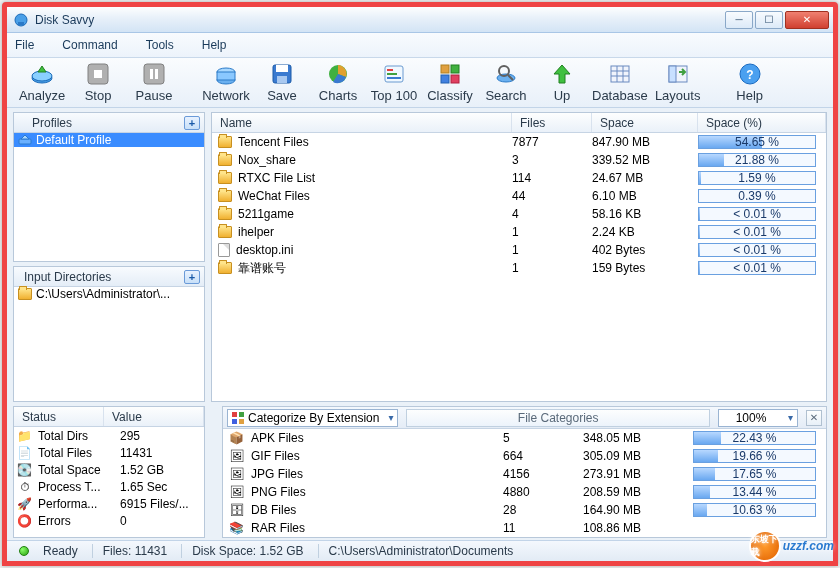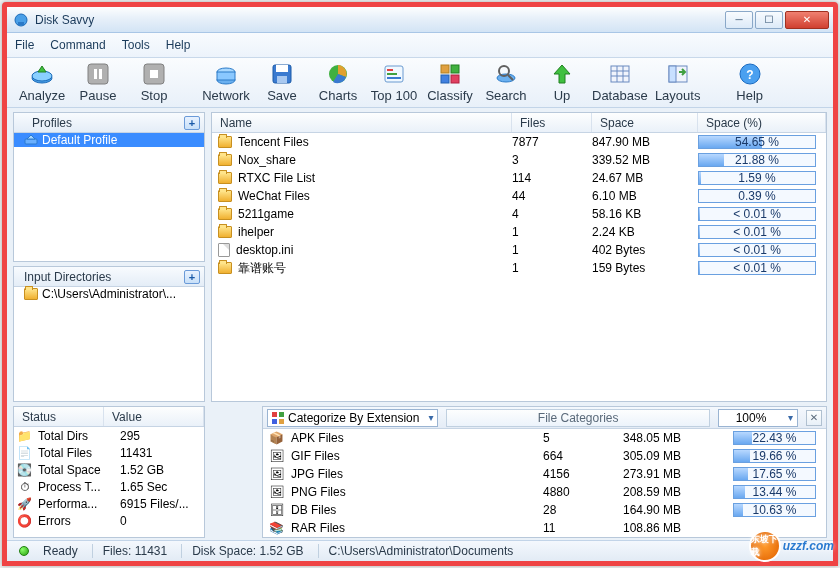--- a/index.html
+++ b/index.html
@@ -4,34 +4,34 @@
 <style>
 * { box-sizing: border-box; margin: 0; padding: 0; font-family: "Microsoft YaHei", Tahoma, sans-serif; font-size: 12px; }
 body { background: #f0f0f0; width: 840px; height: 568px; overflow: hidden; }
 .window { width: 836px; height: 564px; margin: 2px; background: #fff; border: 5px solid #ef4444; border-radius: 4px 4px 0 0; box-shadow: 0 0 4px rgba(0,0,0,.3); display: flex; flex-direction: column; }
 .titlebar { height: 28px; background: linear-gradient(#fdfefe,#e7f0f9 45%,#d3e4f5); border-bottom: 1px solid #a9c6e6; display: flex; align-items: center; padding: 0 4px 0 6px; border-radius: 4px 4px 0 0; }
 .titlebar .appicon { width:16px; height:16px; margin-right:6px; }
 .titlebar .title { flex:1; color:#1a3a5a; }
 .winbtns { display:flex; gap:2px; }
 .winbtn { width:28px; height:18px; border:1px solid #8aa8c8; border-radius:2px; background:linear-gradient(#f8fbfe,#dceaf8); display:flex; align-items:center; justify-content:center; font-size:10px; color:#2a4a6a; }
 .winbtn.close { background:linear-gradient(#f08070,#d04030); color:#fff; border-color:#a03020; width:44px; }
-.menubar { height:24px; background:linear-gradient(#f8fbfe,#ecf3fb); border-bottom:1px solid #c8d8ea; display:flex; align-items:center; padding:12px 8px; gap:16px; color:#1a3a5a; }
+.menubar { height:24px; background:linear-gradient(#f8fbfe,#ecf3fb); border-bottom:1px solid #c8d8ea; display:flex; align-items:center; padding:12px 8px; gap:28px; color:#1a3a5a; }
 .menubar span { cursor:default; }
 .toolbar { height:54px; background:linear-gradient(#fafcfe,#e8f0f9); border-bottom:1px solid #c2d4e8; display:flex; align-items:center; padding:0 8px; gap:2px; }
 .tbtn { display:flex; flex-direction:column; align-items:center; justify-content:center; min-width:54px; height:48px; border:1px solid transparent; border-radius:3px; cursor:default; }
 .tbtn .ico { width:24px; height:24px; display:flex; align-items:center; justify-content:center; }
 .tbtn .lbl { font-size:13px; color:#2a3a4a; margin-top:2px; }
 .body { flex:1; display:flex; flex-direction:column; padding:4px 6px 2px; gap:4px; background:#eaf1f8; }
 .row1 { display:flex; gap:6px; height:290px; }
 .leftcol { width:192px; display:flex; flex-direction:column; gap:4px; }
 .panel { border:1px solid #b8c8da; background:#fff; display:flex; flex-direction:column; }
 .panel-hd { height:20px; background:linear-gradient(#f8fbfe,#e4edf7); border-bottom:1px solid #c6d4e4; display:flex; align-items:center; padding:0 4px; font-weight:normal; color:#2a3a4a; }
 .panel-hd .spacer { flex:1; }
 .plusbtn { width:16px; height:14px; border:1px solid #6a9ad8; background:linear-gradient(#e8f2ff,#c8e0f8); color:#1a5aa8; font-size:11px; font-weight:bold; display:flex; align-items:center; justify-content:center; border-radius:2px; }
-.listrow { display:flex; align-items:center; height:14px; padding:0 10px; gap:4px; }
+.listrow { display:flex; align-items:center; height:14px; padding:0 4px; gap:4px; }
 .listrow.sel { background:#3a8cff; color:#fff; }
 .folder-icon { width:14px; height:12px; background:linear-gradient(#ffe48a,#f0b030); border:1px solid #c89020; border-radius:1px; position:relative; }
 .folder-icon:before { content:""; position:absolute; top:-3px; left:0; width:6px; height:3px; background:#ffe48a; border:1px solid #c89020; border-bottom:none; border-radius:1px 1px 0 0; }
 .file-icon { width:12px; height:14px; background:#fff; border:1px solid #999; border-radius:1px; position:relative; }
 .file-icon:before { content:""; position:absolute; top:0; right:0; border-width:3px; border-style:solid; border-color:#ddd #ddd transparent transparent; }
 .mainlist { flex:1; border:1px solid #b8c8da; background:#fff; display:flex; flex-direction:column; }
 .cols { display:flex; height:20px; background:linear-gradient(#fdfefe,#eaf1f9); border-bottom:1px solid #c6d4e4; }
 .col { padding:3px 8px; border-right:1px solid #d8e2ee; color:#2a3a4a; }
 .rows { flex:1; overflow:auto; }
 .drow { display:flex; align-items:center; height:18px; }
@@ -41,21 +41,21 @@
 .drow .c4 { flex:1; padding-right:10px; }
 .pbar { height:14px; border:1px solid #6aa0e0; background:#f4f9ff; position:relative; display:flex; align-items:center; justify-content:center; font-size:10px; color:#1a3a6a; }
 .pbar .fill { position:absolute; left:0; top:0; bottom:0; background:linear-gradient(#b8d8ff,#6aa8f0); }
 .pbar .txt { position:relative; }
 .row2 { display:flex; gap:17px; flex:1; min-height:0; }
 .status-panel { width:192px; }
 .status-panel .cols .col:first-child { width:90px; }
 .status-panel .srow { display:flex; align-items:center; height:17px; padding-left:4px; gap:6px; }
 .status-panel .srow .sico { width:14px; height:14px; display:flex; align-items:center; justify-content:center; }
 .status-panel .srow .sn { width:76px; overflow:hidden; text-overflow:ellipsis; white-space:nowrap; }
-.catpanel { flex:1; display:flex; flex-direction:column; border:1px solid #b8c8da; background:#fff;margin-left:40px; }
+.catpanel { flex:1; display:flex; flex-direction:column; border:1px solid #b8c8da; background:#fff; }
 .catbar { height:22px; background:linear-gradient(#f4f8fd,#e4ecf6); border-bottom:1px solid #c6d4e4; display:flex; align-items:center; padding:0 4px; gap:8px; }
 .combo { height:18px; border:1px solid #9ab4d2; background:#fff; display:flex; align-items:center; padding:0 18px 0 4px; position:relative; min-width:170px; }
 .combo:after { content:"▾"; position:absolute; right:4px; color:#3a6aa8; font-size:10px; }
 .cico { width:12px; height:12px; margin-right:4px; }
 .catlabel { flex:1; text-align:center; border:1px solid #c0d0e0; height:18px; display:flex; align-items:center; justify-content:center; background:linear-gradient(#fdfefe,#ecf3fb); color:#5a6a7a; }
 .zoom { width:80px; }
 .closex { width:16px; height:16px; border:1px solid #b0c0d0; display:flex; align-items:center; justify-content:center; font-size:10px; color:#5a6a7a; background:linear-gradient(#fdfefe,#e8f0f8); }
 .catlist .drow .c1 { width:280px; }
 .catlist .drow .c2 { width:80px; }
 .catlist .drow .c3 { width:110px; }
@@ -101,34 +101,34 @@
             <ellipse cx="12" cy="14" rx="10" ry="5" fill="#8ad0ff" stroke="#1a6ab8"></ellipse>
             <path d="M12 4 L8 10 L16 10 Z" fill="#40c040" stroke="#208020"></path>
           </svg>
         </span>
         <span class="lbl">Analyze</span>
       </div>
       <div class="tbtn">
         <span class="ico">
           <svg width="24" height="24">
             <rect x="2" y="2" width="20" height="20" rx="3" fill="#b0b0b0" stroke="#808080"></rect>
+            <rect x="8" y="8" width="8" height="8" fill="#fff"></rect>
+          </svg>
+        </span>
+        <span class="lbl">Stop</span>
+      </div>
+      <div class="tbtn">
+        <span class="ico">
+          <svg width="24" height="24">
+            <rect x="2" y="2" width="20" height="20" rx="3" fill="#b0b0b0" stroke="#808080"></rect>
             <rect x="8" y="7" width="3" height="10" fill="#fff"></rect>
             <rect x="13" y="7" width="3" height="10" fill="#fff"></rect>
           </svg>
         </span>
         <span class="lbl">Pause</span>
-      </div>
-      <div class="tbtn">
-        <span class="ico">
-          <svg width="24" height="24">
-            <rect x="2" y="2" width="20" height="20" rx="3" fill="#b0b0b0" stroke="#808080"></rect>
-            <rect x="8" y="8" width="8" height="8" fill="#fff"></rect>
-          </svg>
-        </span>
-        <span class="lbl">Stop</span>
       </div>
       <div style="width:14px"></div>
       <div class="tbtn">
         <span class="ico">
           <svg width="24" height="24">
             <ellipse cx="12" cy="18" rx="9" ry="4" fill="#6ab0f0" stroke="#2a7ac8"></ellipse>
             <ellipse cx="12" cy="10" rx="9" ry="4" fill="#a8d8ff" stroke="#2a7ac8"></ellipse>
             <rect x="3" y="10" width="18" height="8" fill="#8ac8ff" stroke="#2a7ac8"></rect>
           </svg>
         </span>

